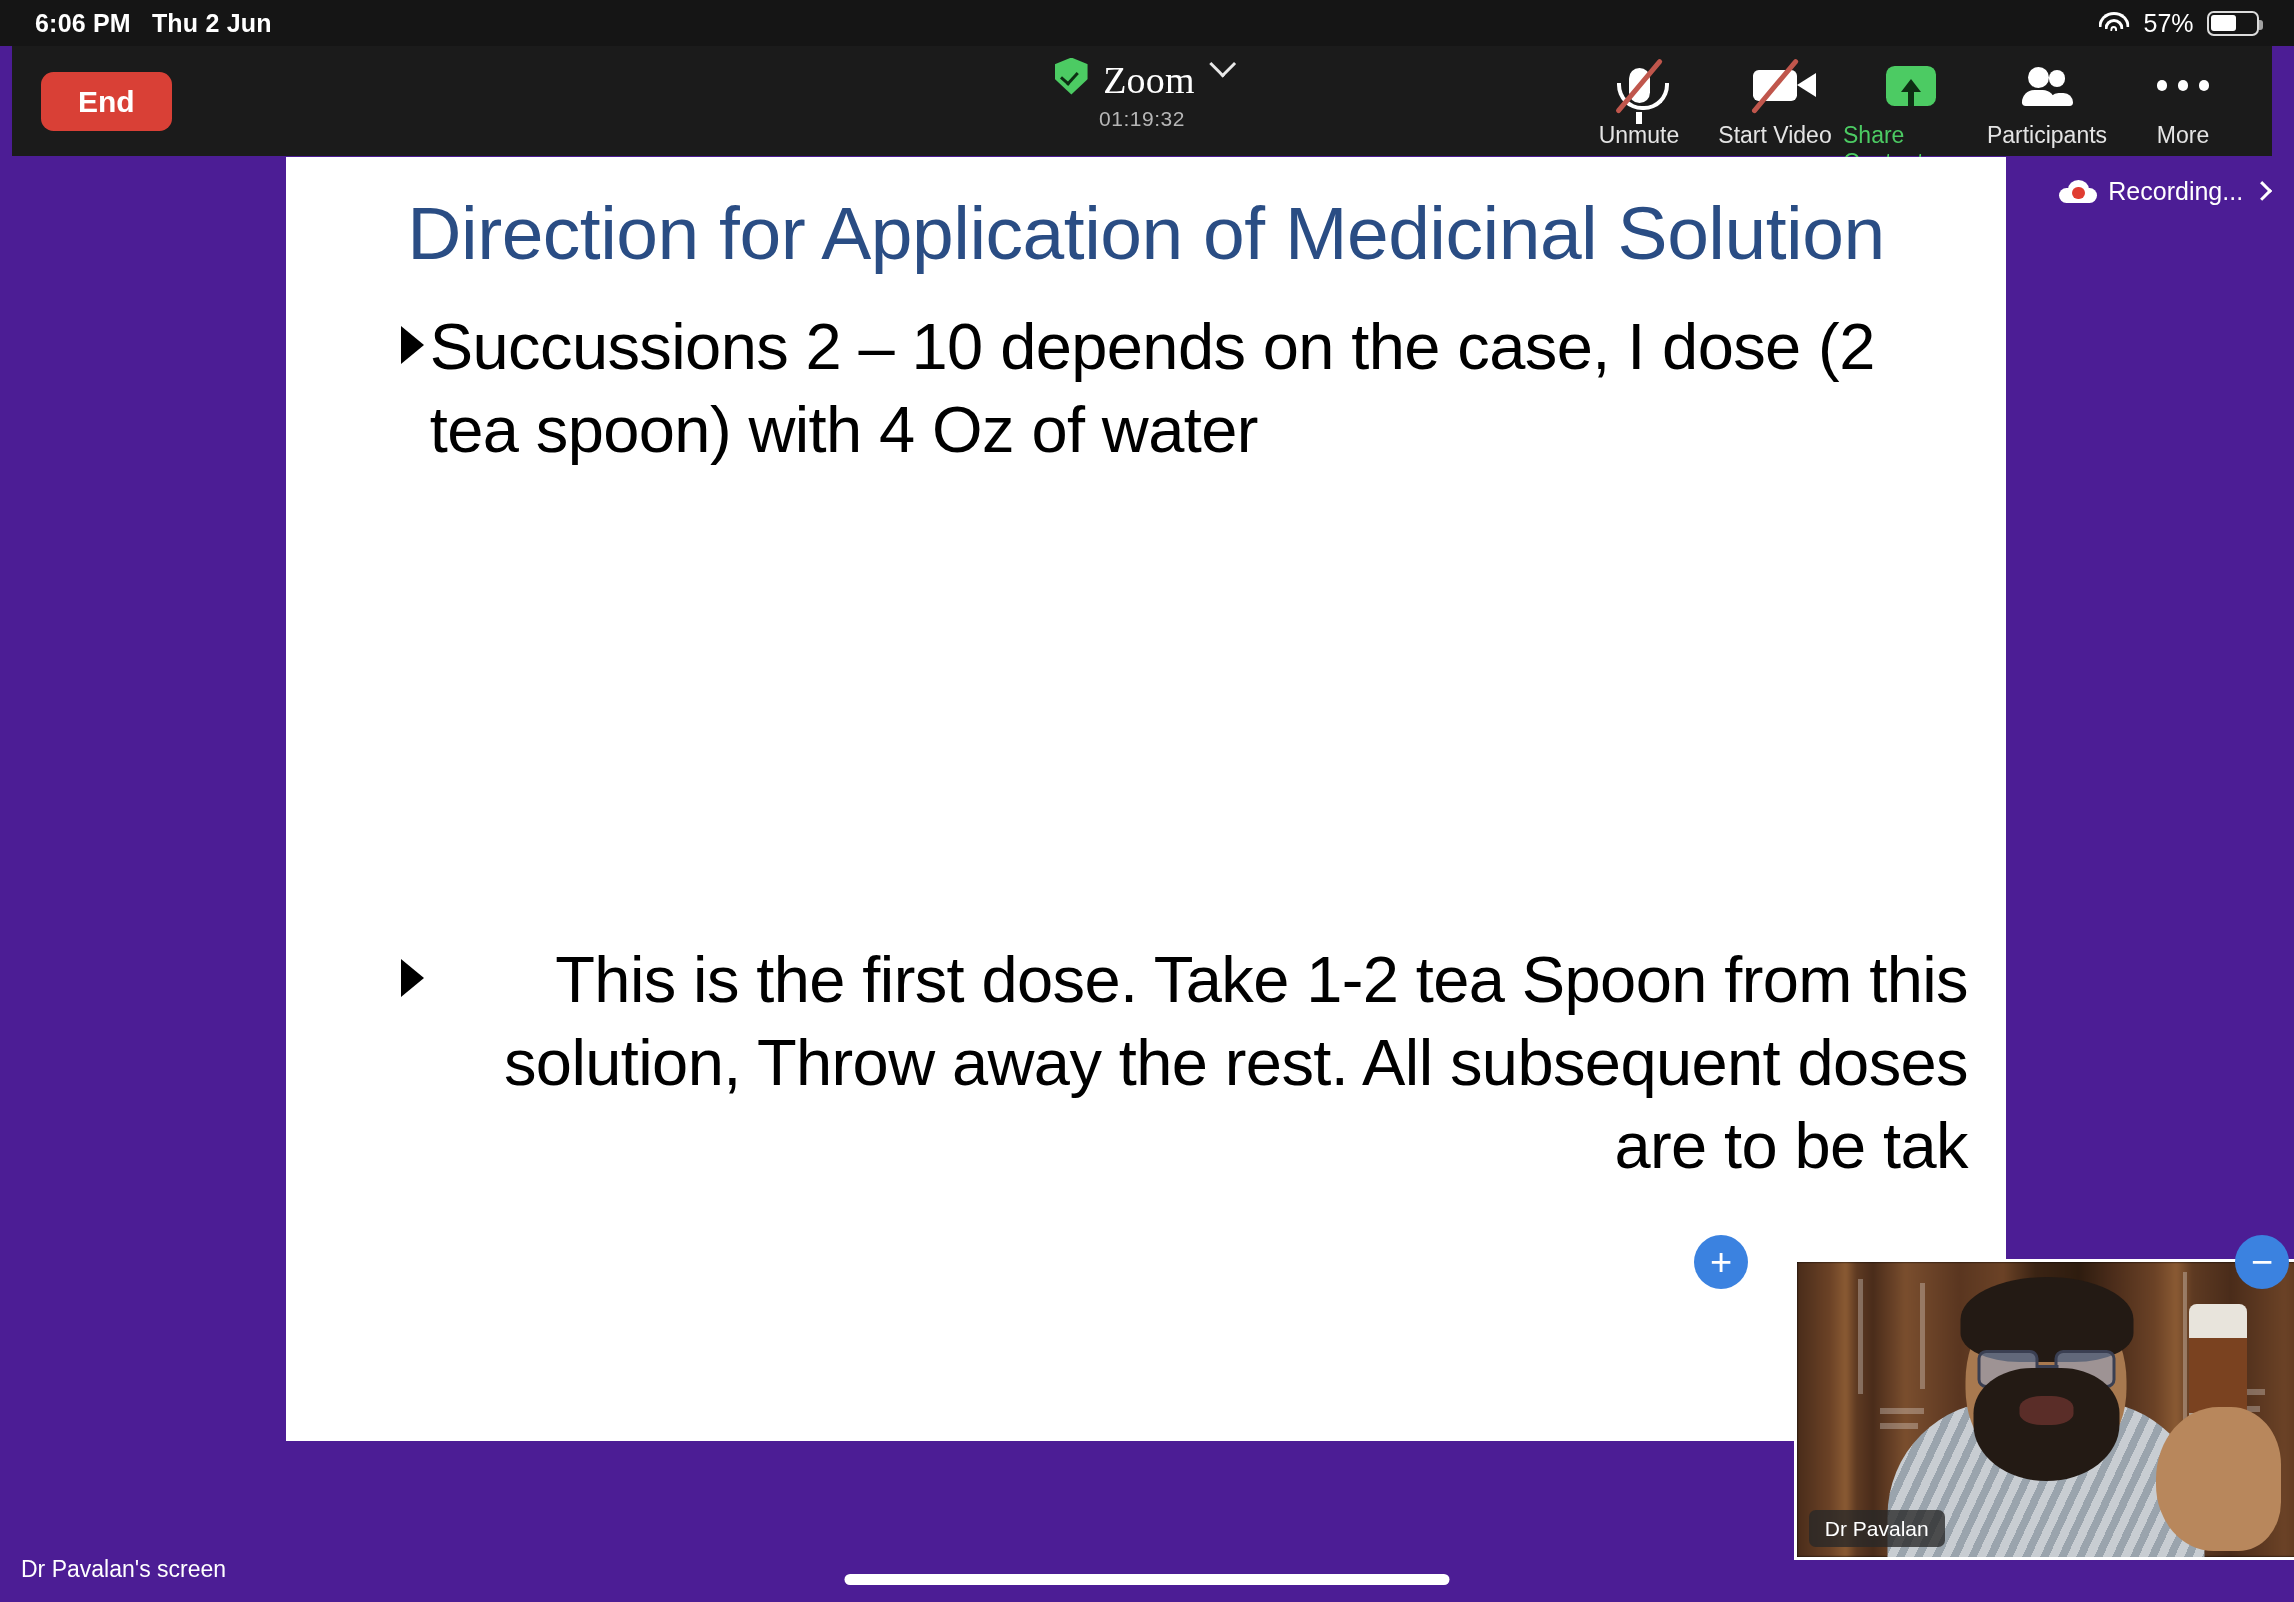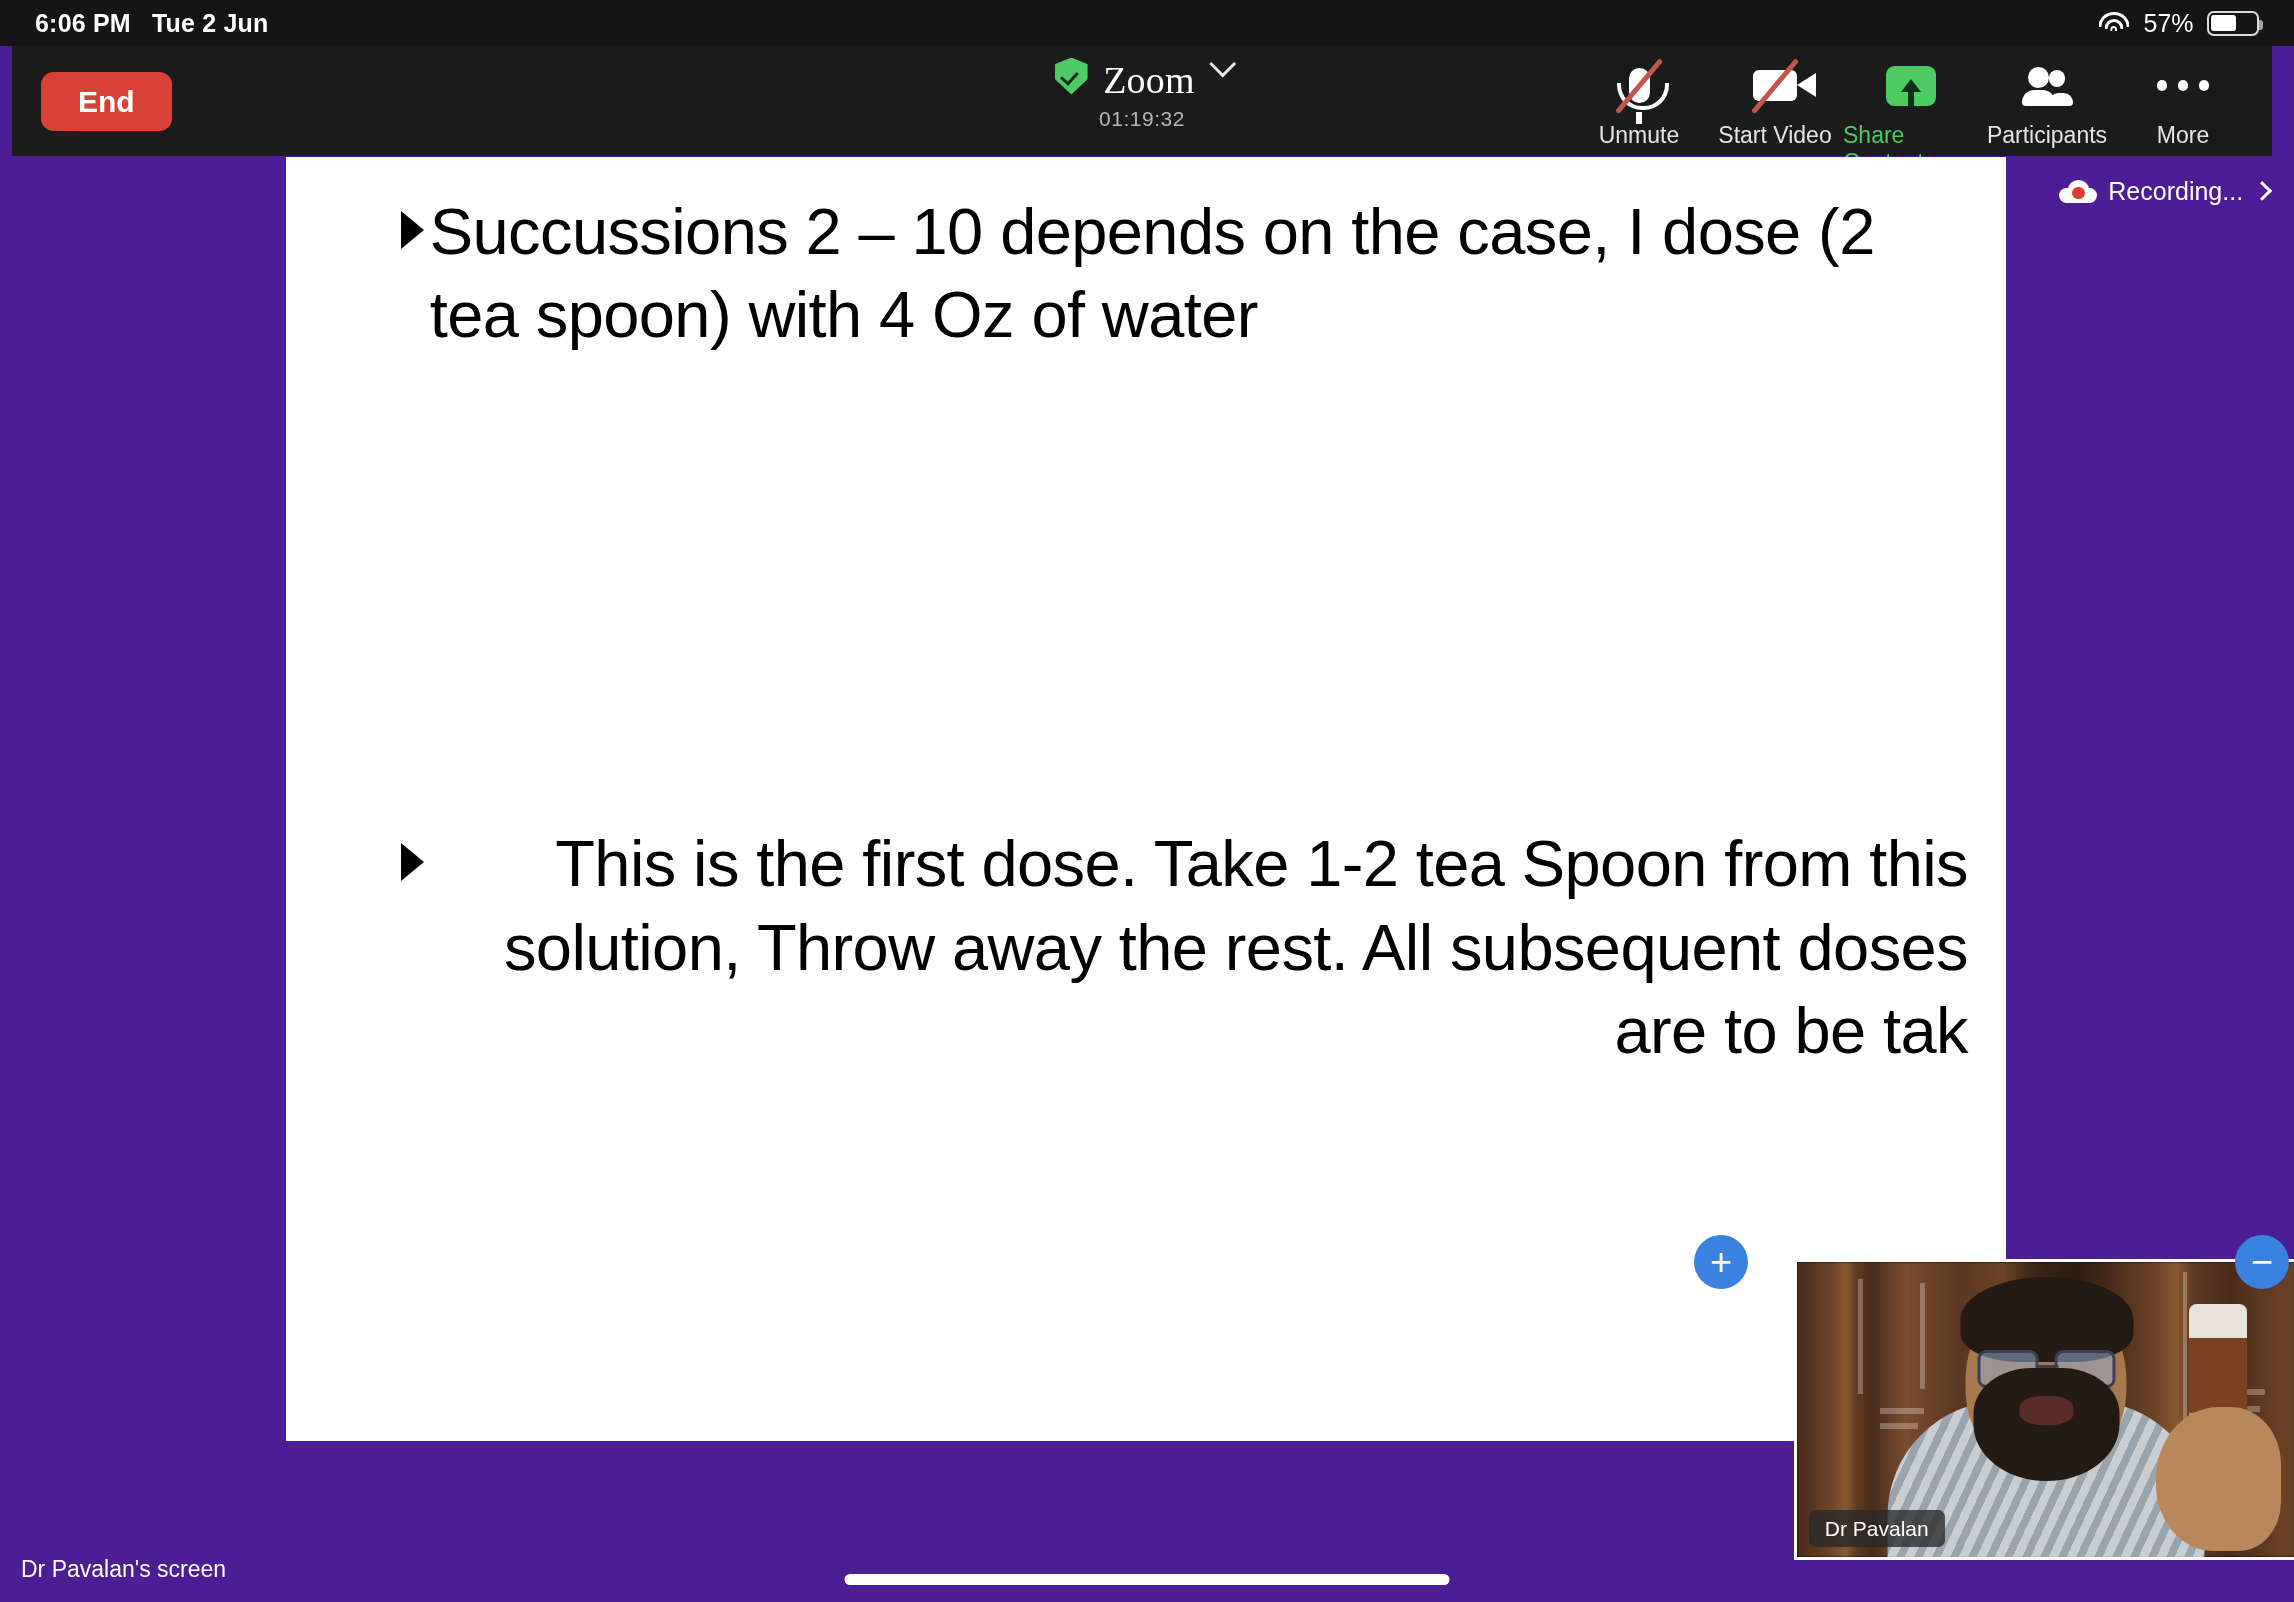--- a/index.html
+++ b/index.html
@@ -206,21 +206,21 @@
   }
 </style>
 </head>
 <body>
 
 <div id="app">
 
   <div class="statusbar">
     <div class="sb-left">
       <span>6:06 PM</span>
-      <span>Tue 2 Jun</span>
+      <span>Thu 2 Jun</span>
     </div>
     <div class="sb-right">
       <span class="wifi-icon">
         <i class="a"></i>
           <i class="b"></i>
           <i class="c"></i>
       </span>
       <span>57%</span>
       <span class="battery">
           <span id="batt-fill" style="width: 57%;"></span>
@@ -296,20 +296,21 @@
 
   <div class="recording">
     <span class="cloud">
         <span class="dot"></span>
       </span>
     <span>Recording...</span>
     <span class="chev-right"></span>
   </div>
 
   <div class="slide">
+    <div class="slide-title">Direction for Application of Medicinal Solution</div>
 
     <div class="bullets">
       <div class="bullet first">
         <span class="tri"></span>
         <span class="txt">Succussions 2 – 10 depends on the case, I dose (2 tea spoon) with 4 Oz of water</span>
       </div>
       <div class="bullet second">
         <span class="tri"></span>
         <span class="txt">This is the first dose.  Take 1-2 tea Spoon from this solution, Throw away the rest. All subsequent doses are to be tak</span>
       </div>

